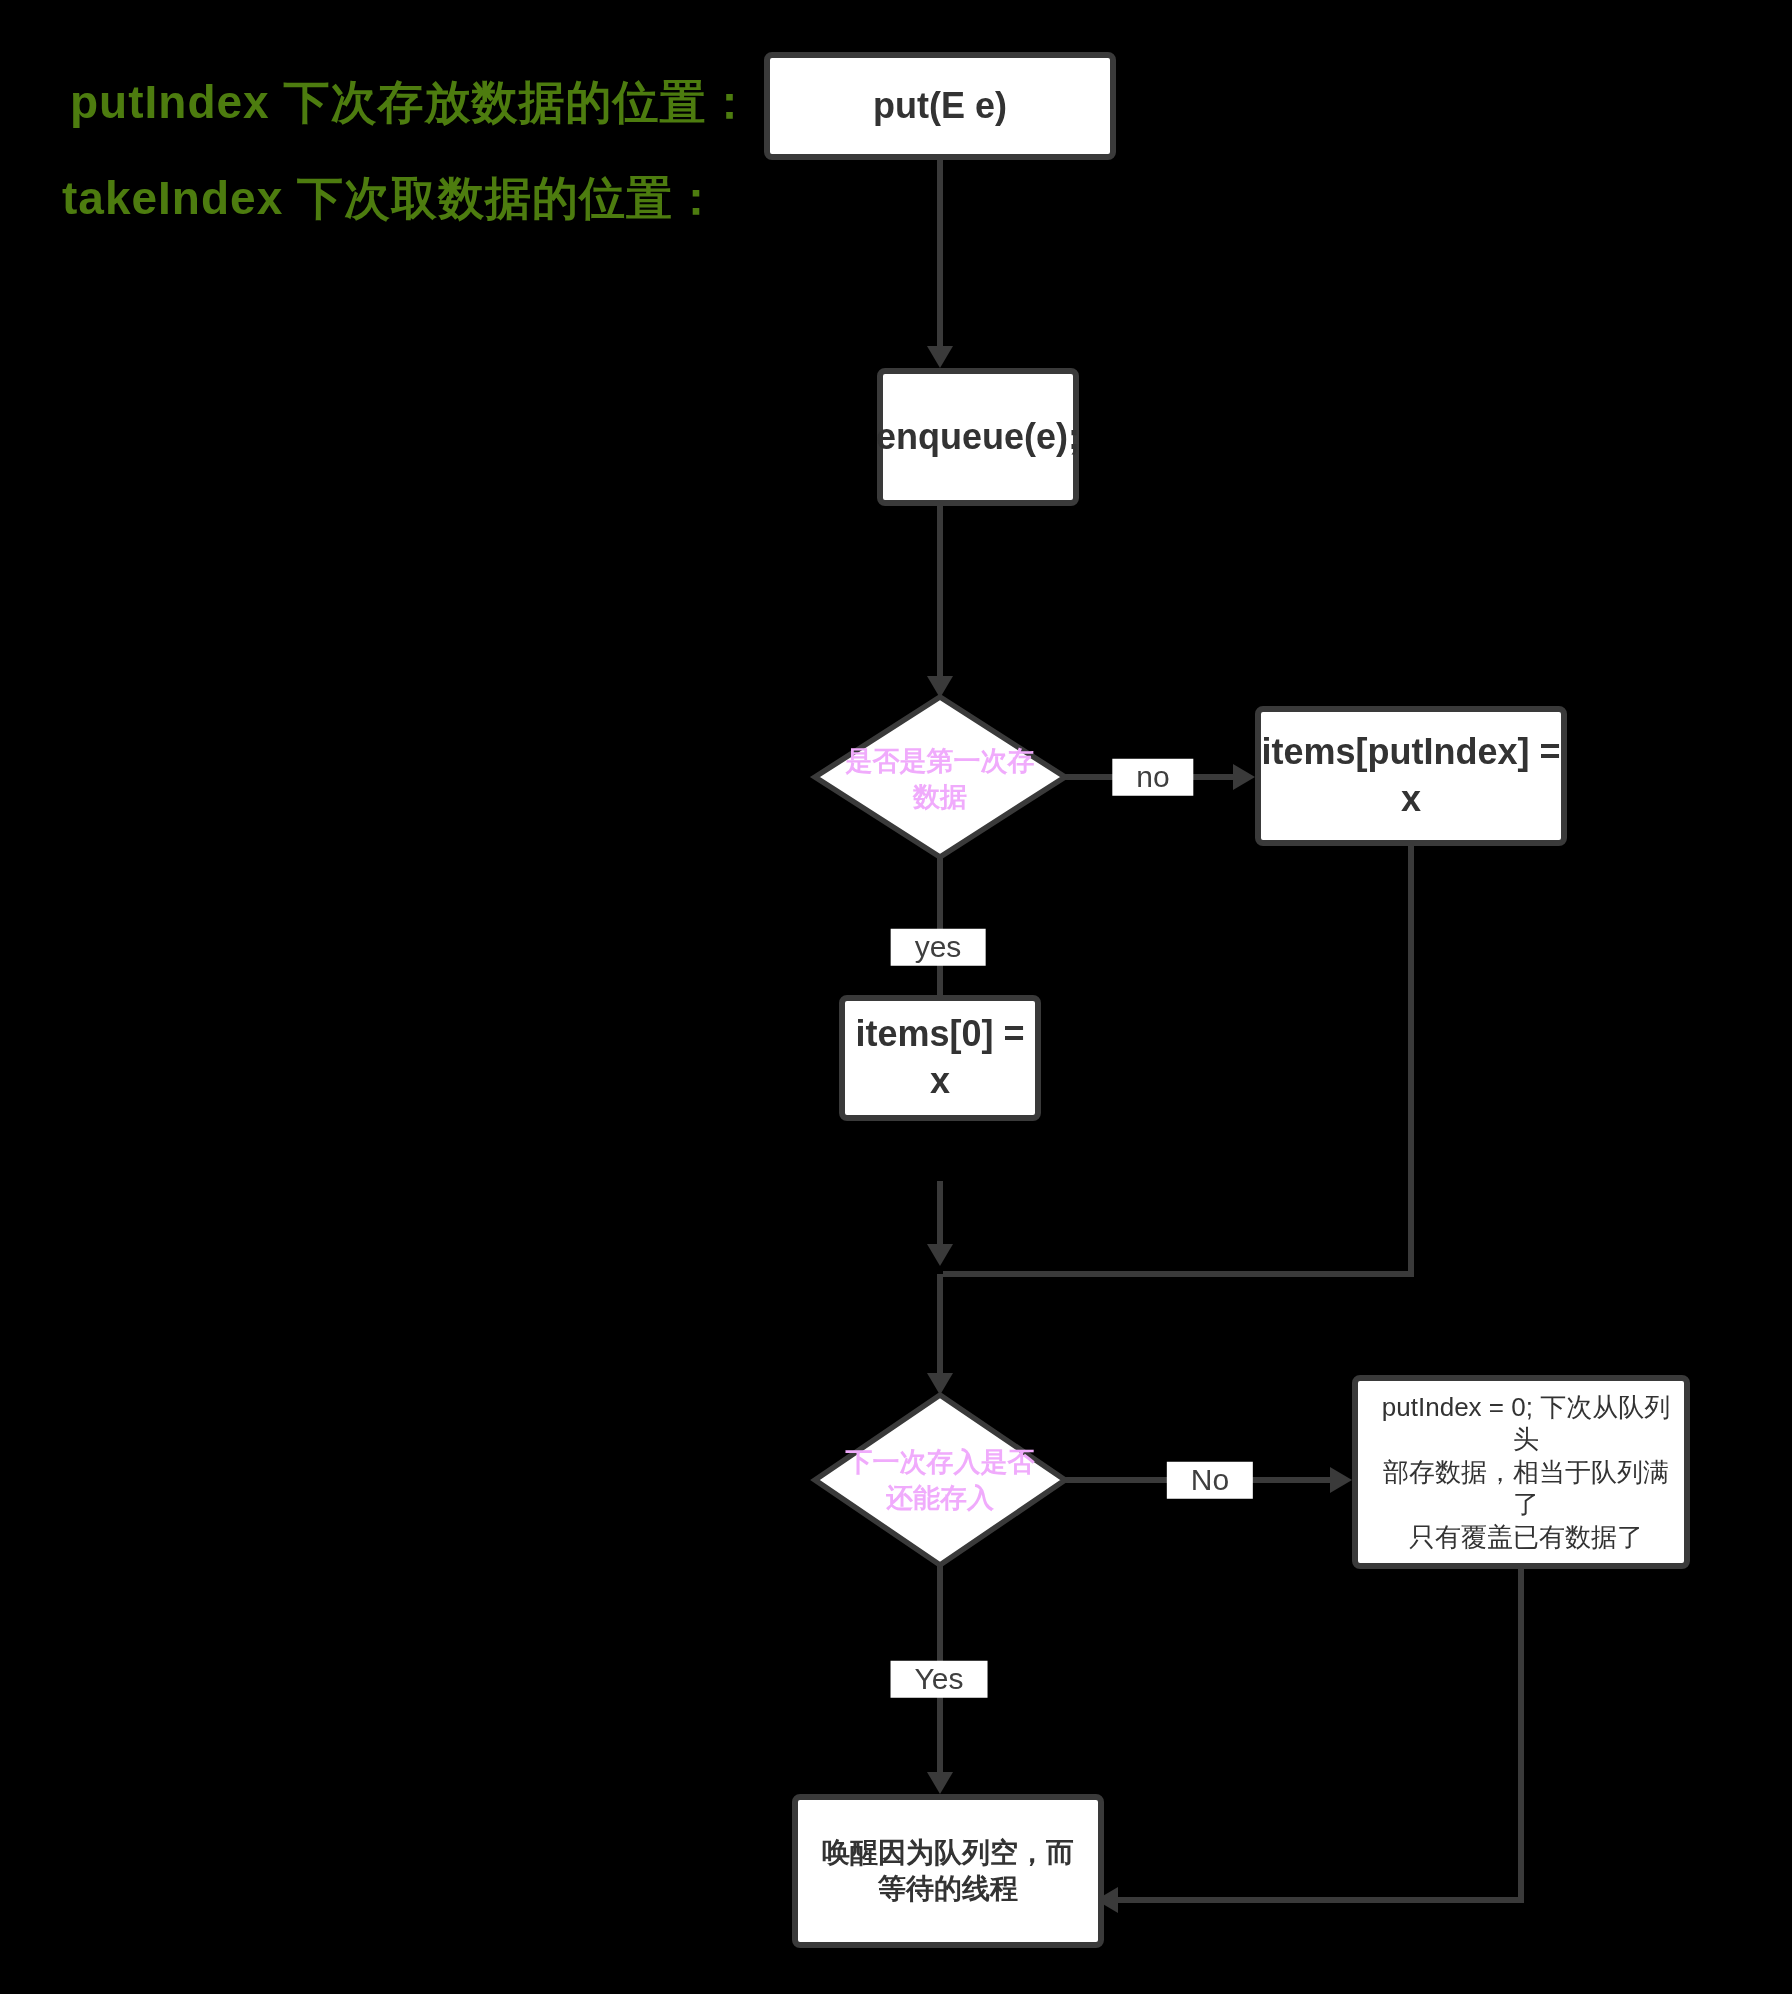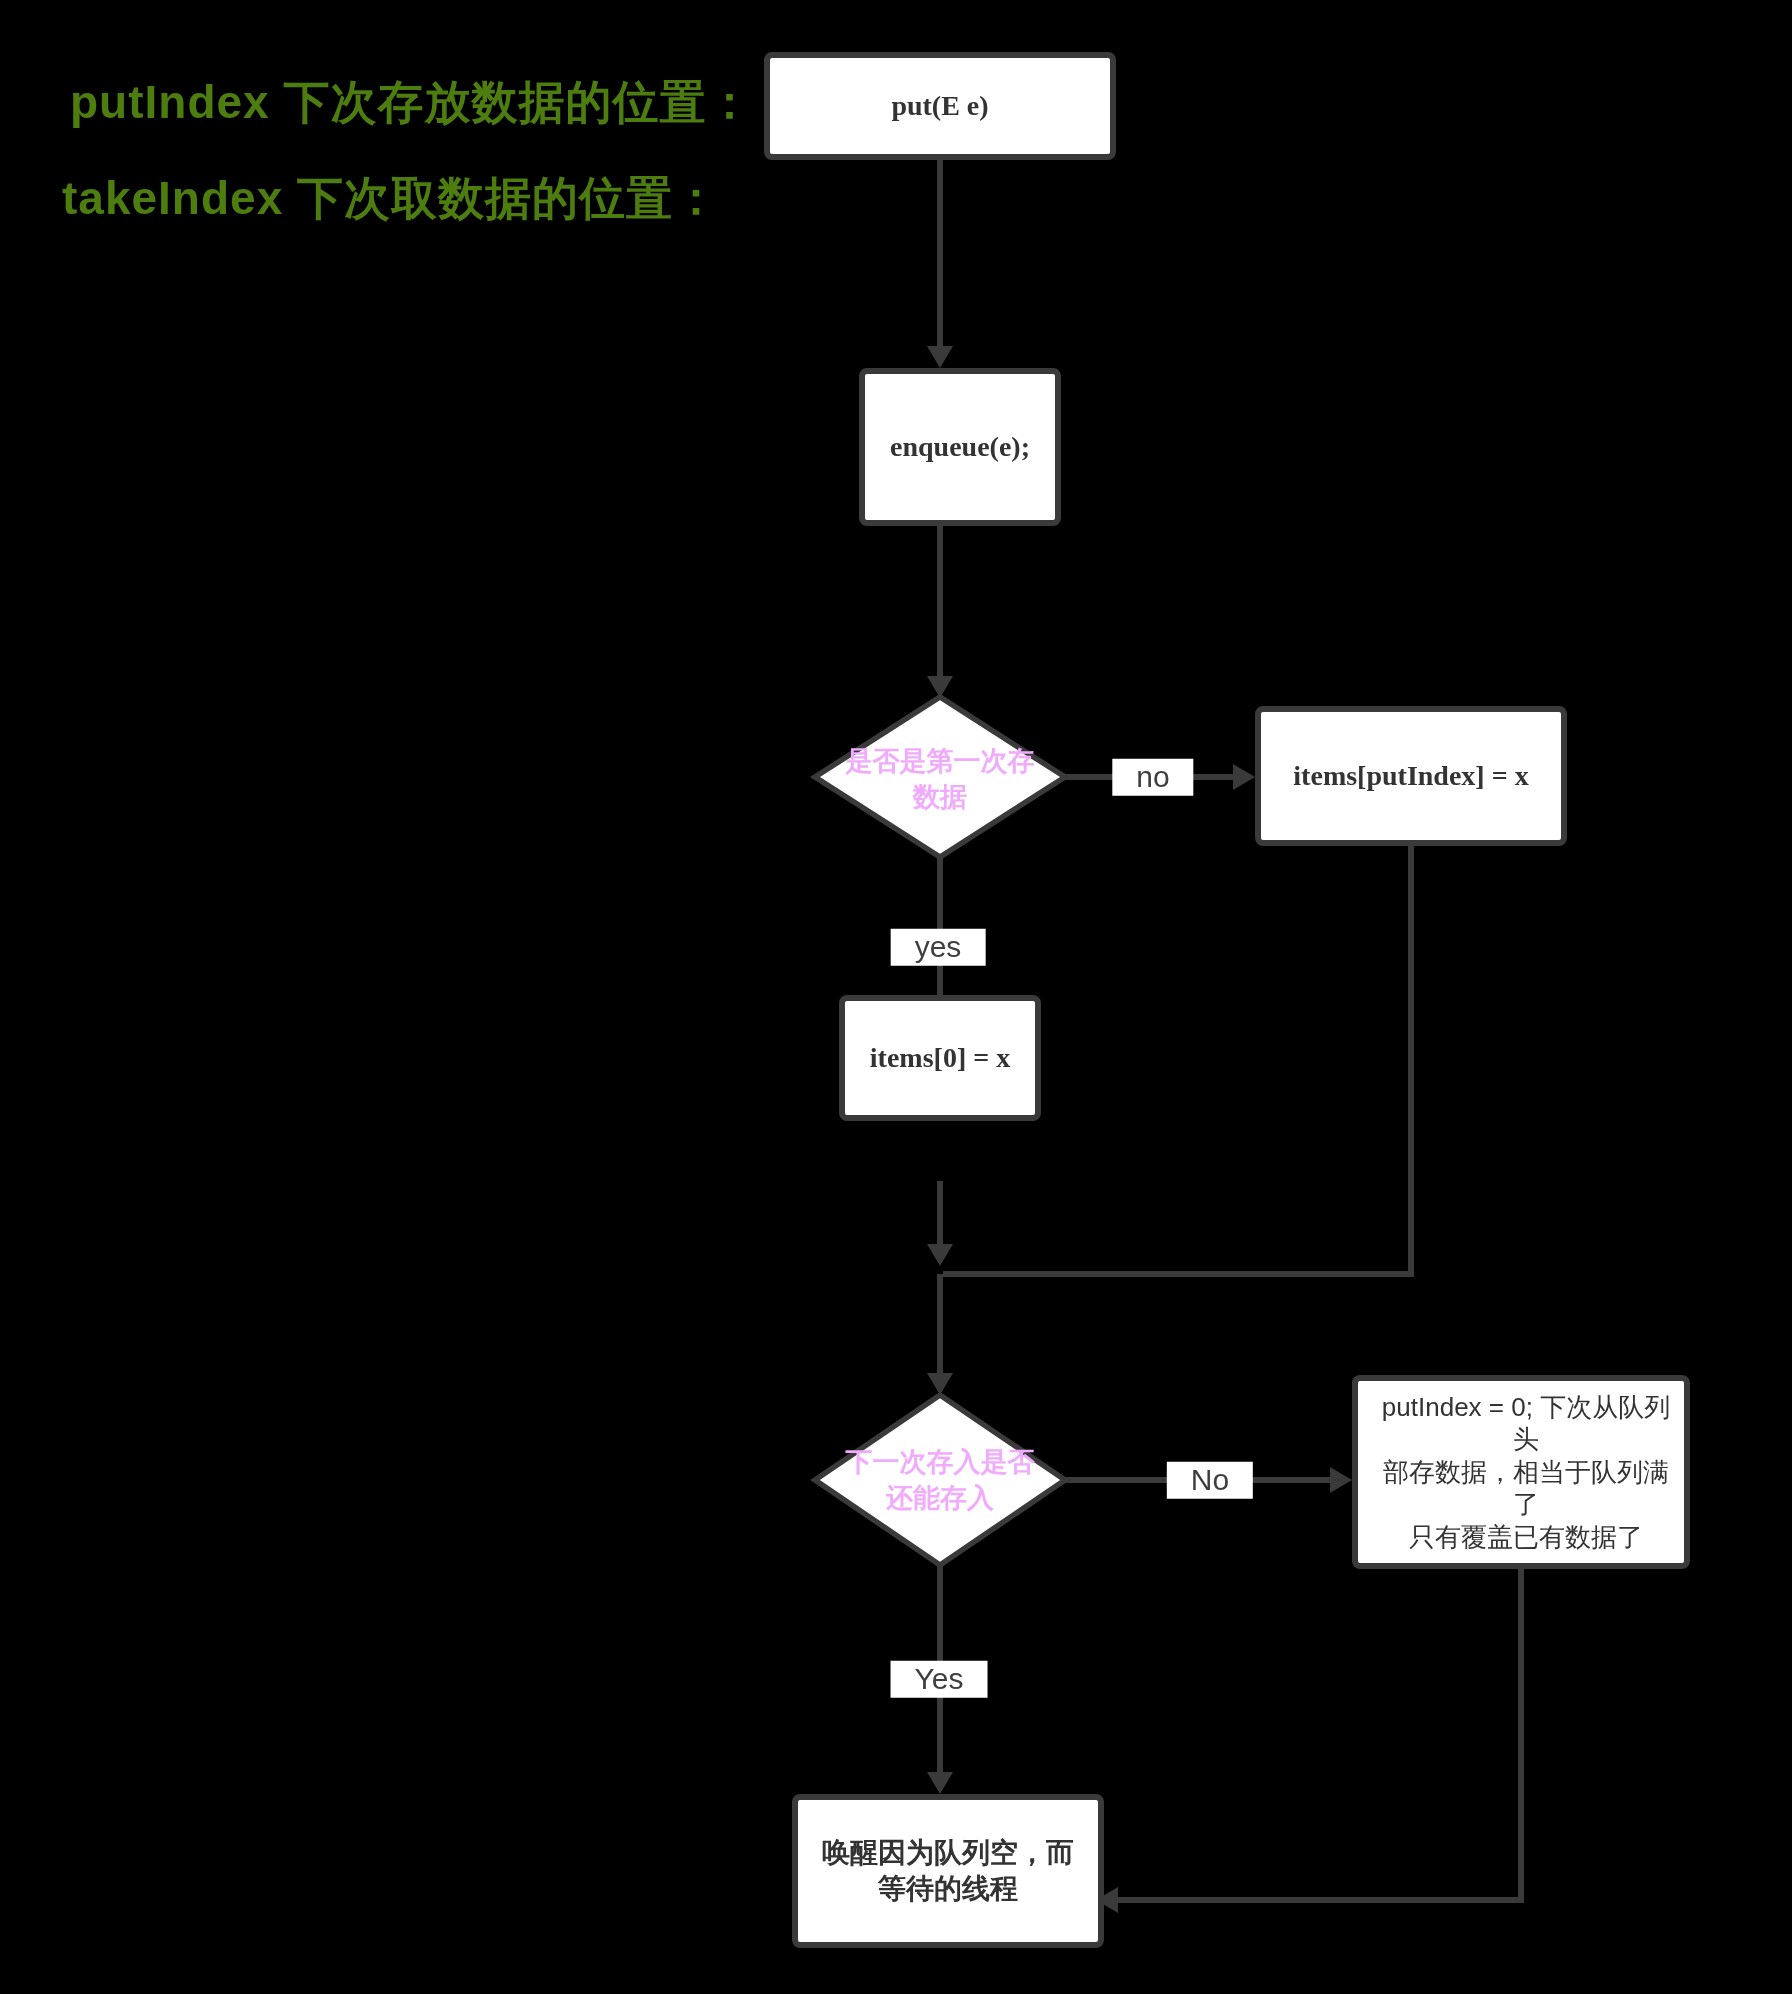--- a/index.html
+++ b/index.html
@@ -15,21 +15,21 @@
     background:#fff;
     border:6px solid #3a3a3a;
     border-radius:8px;
     box-sizing:border-box;
     display:flex;align-items:center;justify-content:center;
     text-align:center;
     color:#333;
     white-space:pre-line;
     line-height:1.3;
   }
-  .code-label{font-weight:600;font-size:28px;font-family:Liberation Serif, serif;}
+  .code-label{font-weight:600;font-size:36px;}
   .cn-label{font-weight:600;font-size:28px;}
   .long-label{font-weight:500;font-size:26px;line-height:1.25;padding:0 10px;}
   .diamond-label{
     position:absolute;transform:translate(-50%,-50%);
     color:#f0abfc;font-size:27px;font-weight:600;
     text-align:center;white-space:pre-line;line-height:1.35;
     width:260px;pointer-events:none;
   }
   .edge-label{
     position:absolute;transform:translate(-50%,-50%);
@@ -76,21 +76,21 @@
   </g>
 </svg>
 
 <div class="note" style="left:70px;top:72px;">putIndex 下次存放数据的位置：</div>
 <div class="note" style="left:62px;top:168px;">takeIndex 下次取数据的位置：</div>
 
 <div class="node code-label" style="left:764px;top:52px;width:352px;height:108px;">
   <span>put(E e)</span>
 </div>
 
-<div class="node code-label" style="left:859px;top:368px;width:202px;height:158px;">
+<div class="node code-label" style="left:877px;top:368px;width:202px;height:138px;">
   <span>enqueue(e);</span>
 </div>
 
 <div class="node code-label" style="left:1255px;top:706px;width:312px;height:140px;">
   <span>items[putIndex] = x</span>
 </div>
 
 <div class="node code-label" style="left:839px;top:995px;width:202px;height:126px;">
   <span>items[0] = x</span>
 </div>

